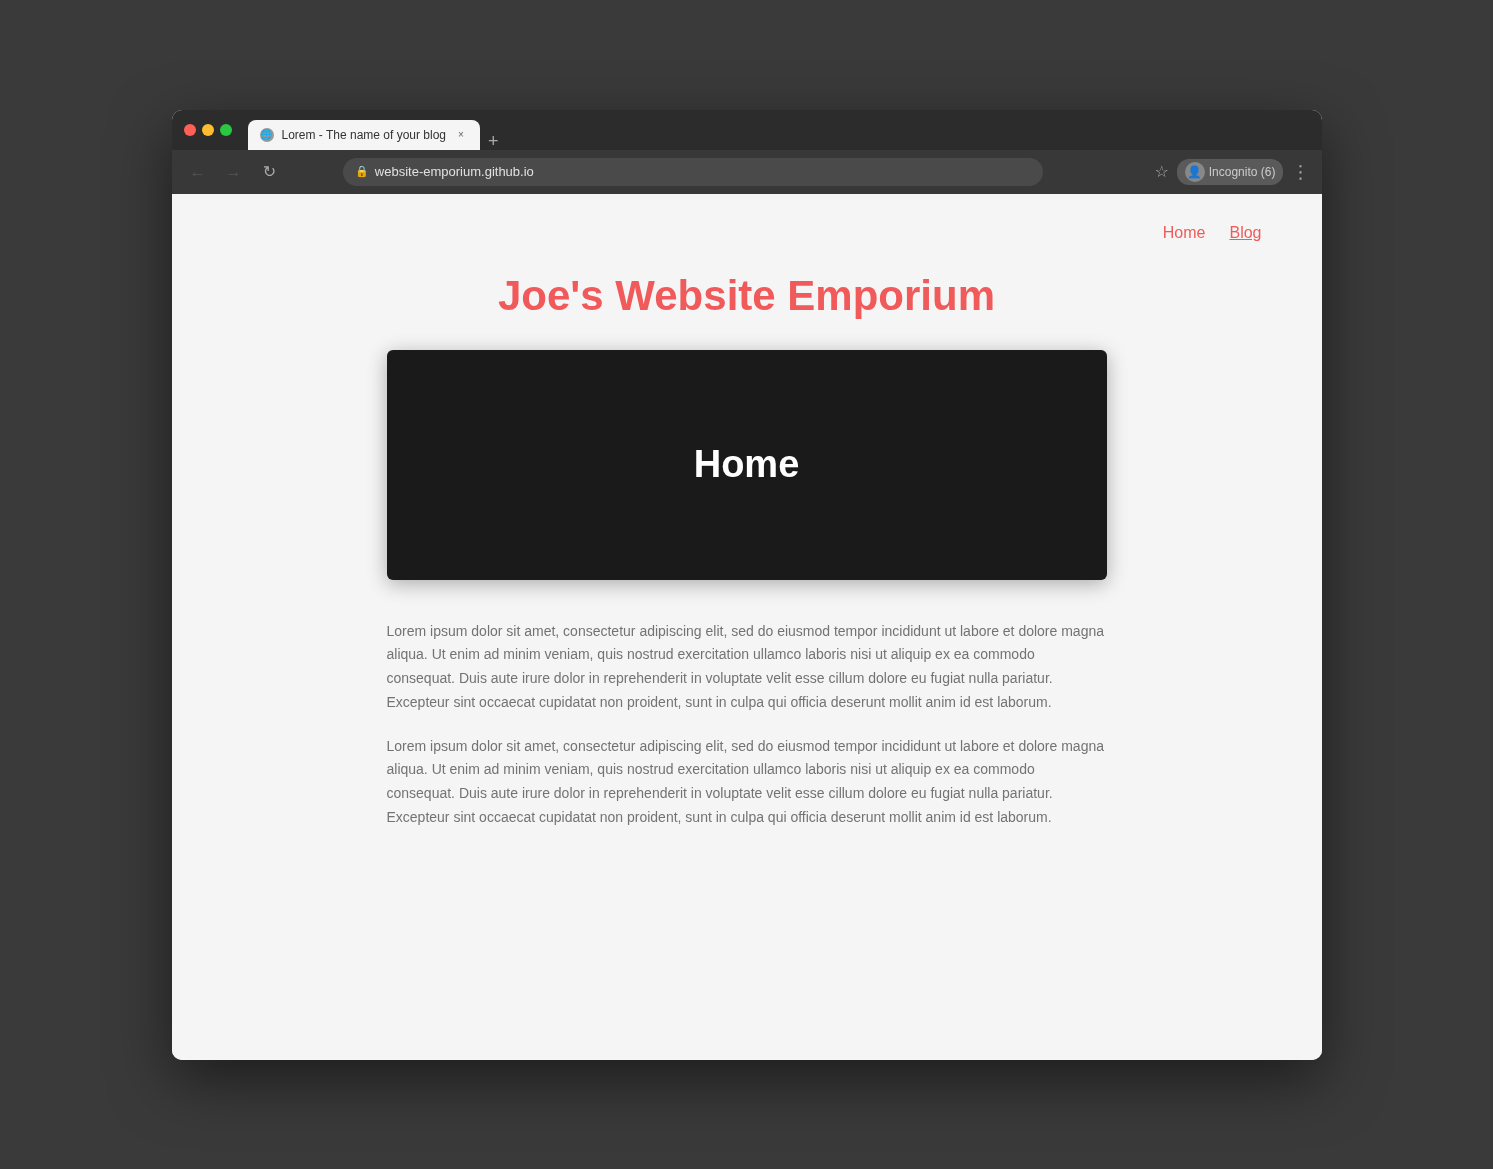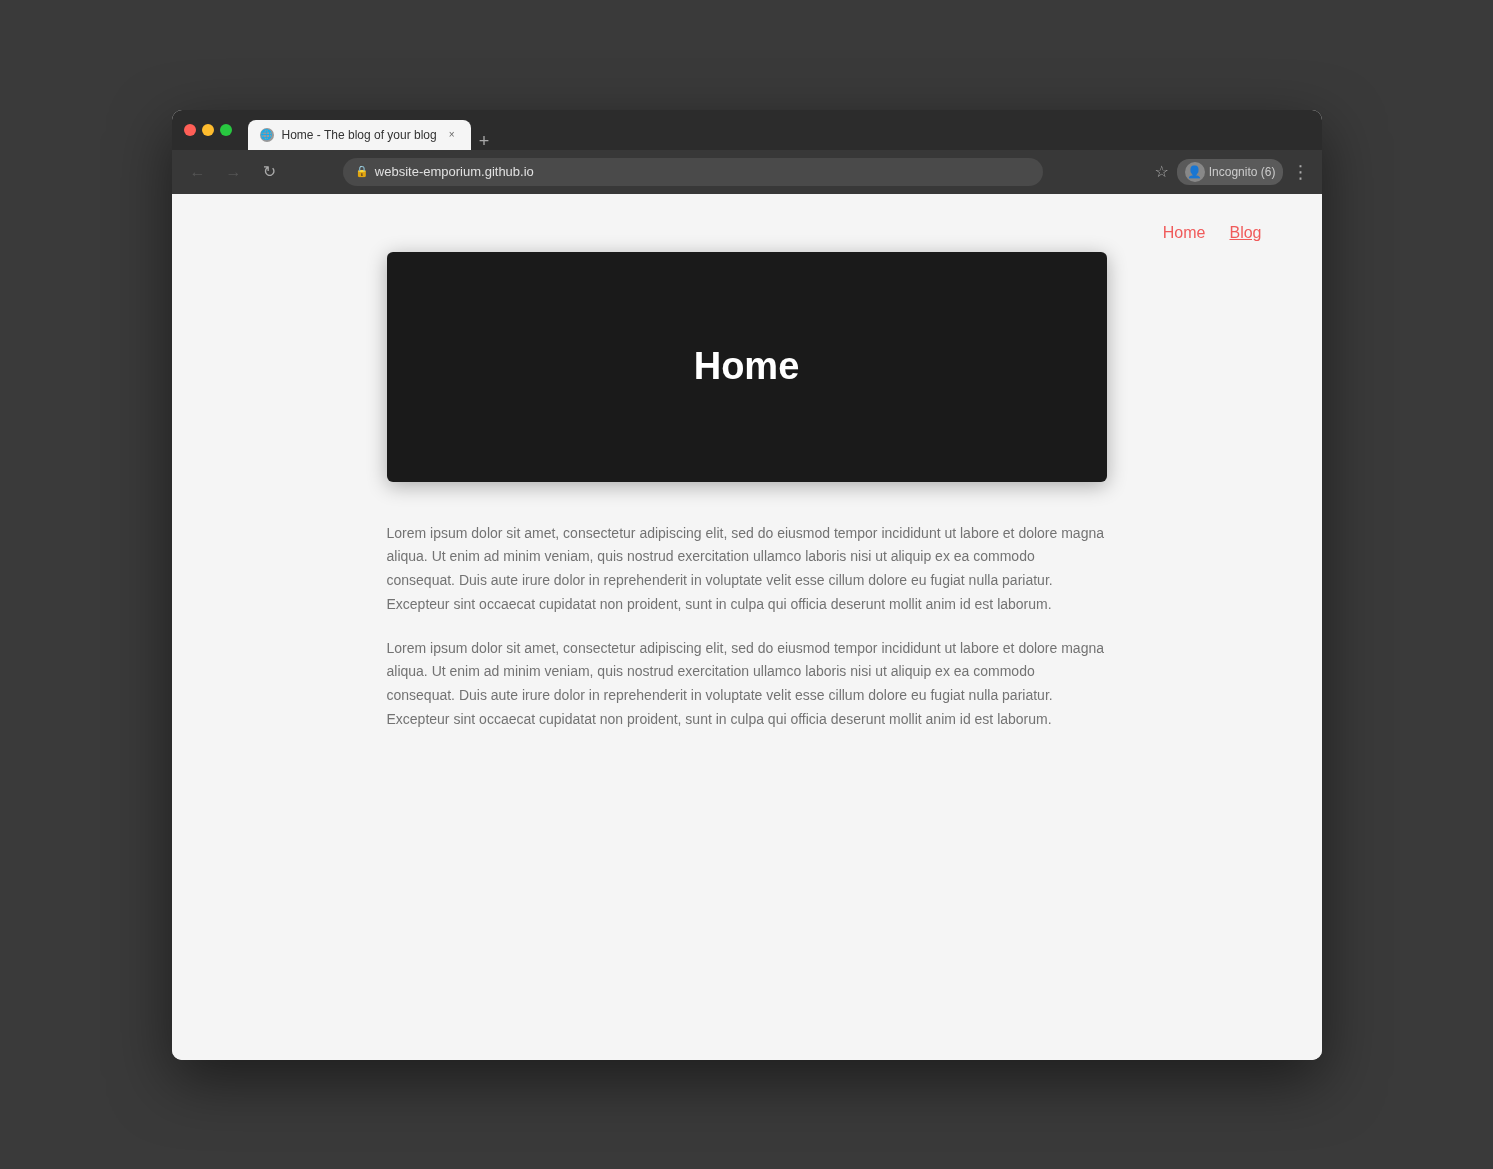--- a/index.html
+++ b/index.html
@@ -280,21 +280,21 @@
   <div class="title-bar">
     <div class="traffic-lights">
       <div class="traffic-light close"></div>
       <div class="traffic-light minimize"></div>
       <div class="traffic-light maximize"></div>
     </div>
 
     <div class="tab-bar">
       <div class="tab">
         <span class="tab-icon">🌐</span>
-        <span>Home - The blog of your blog</span>
+        <span>Lorem - The name of your blog</span>
         <span class="tab-close">×</span>
       </div>
       <button class="new-tab-btn">+</button>
     </div>
   </div>
 
   <div class="address-bar">
     <button class="nav-btn disabled">←</button>
     <button class="nav-btn disabled">→</button>
     <button class="nav-btn">↻</button>
@@ -315,20 +315,21 @@
   </div>
 
   <div class="website-content">
 
     <nav class="site-nav">
       <a class="nav-link active">Home</a>
       <a class="nav-link">Blog</a>
     </nav>
 
     <div class="main-content">
+      <h1 class="site-title">Joe's Website Emporium</h1>
 
       <div class="hero-image">
         <span class="hero-text">Home</span>
       </div>
 
       <p class="body-text">Lorem ipsum dolor sit amet, consectetur adipiscing elit, sed do eiusmod tempor incididunt ut labore et dolore magna aliqua. Ut enim ad minim veniam, quis nostrud exercitation ullamco laboris nisi ut aliquip ex ea commodo consequat. Duis aute irure dolor in reprehenderit in voluptate velit esse cillum dolore eu fugiat nulla pariatur. Excepteur sint occaecat cupidatat non proident, sunt in culpa qui officia deserunt mollit anim id est laborum.</p>
       <p class="body-text">Lorem ipsum dolor sit amet, consectetur adipiscing elit, sed do eiusmod tempor incididunt ut labore et dolore magna aliqua. Ut enim ad minim veniam, quis nostrud exercitation ullamco laboris nisi ut aliquip ex ea commodo consequat. Duis aute irure dolor in reprehenderit in voluptate velit esse cillum dolore eu fugiat nulla pariatur. Excepteur sint occaecat cupidatat non proident, sunt in culpa qui officia deserunt mollit anim id est laborum.</p>
     </div>
 
   </div>

